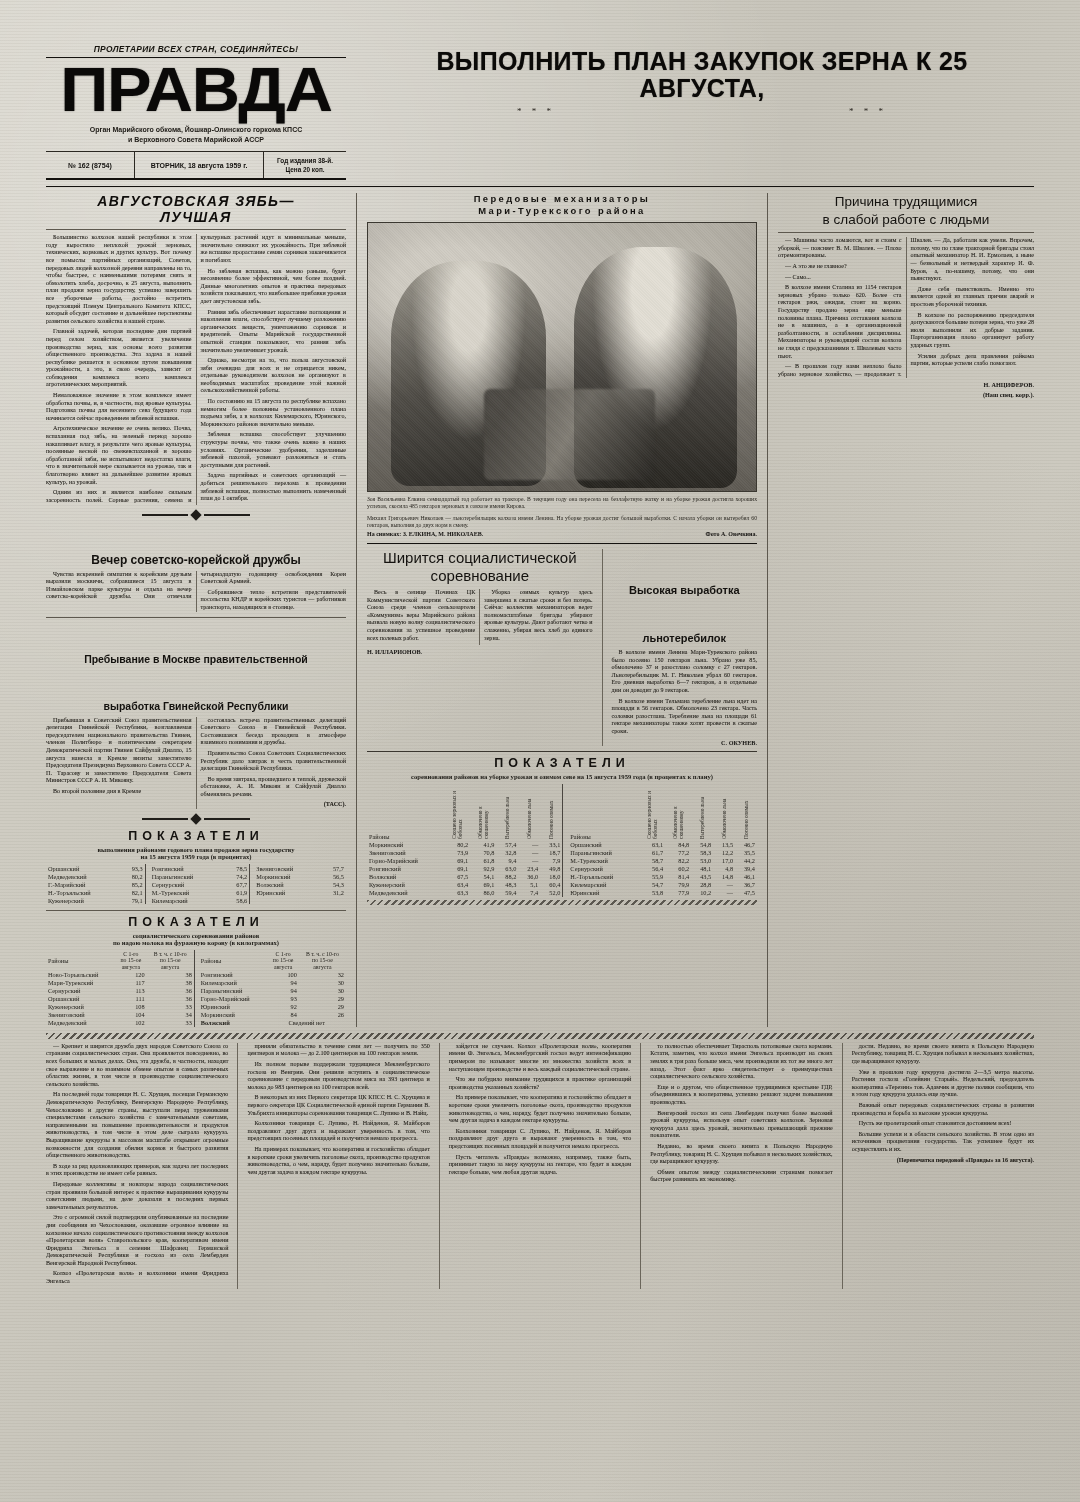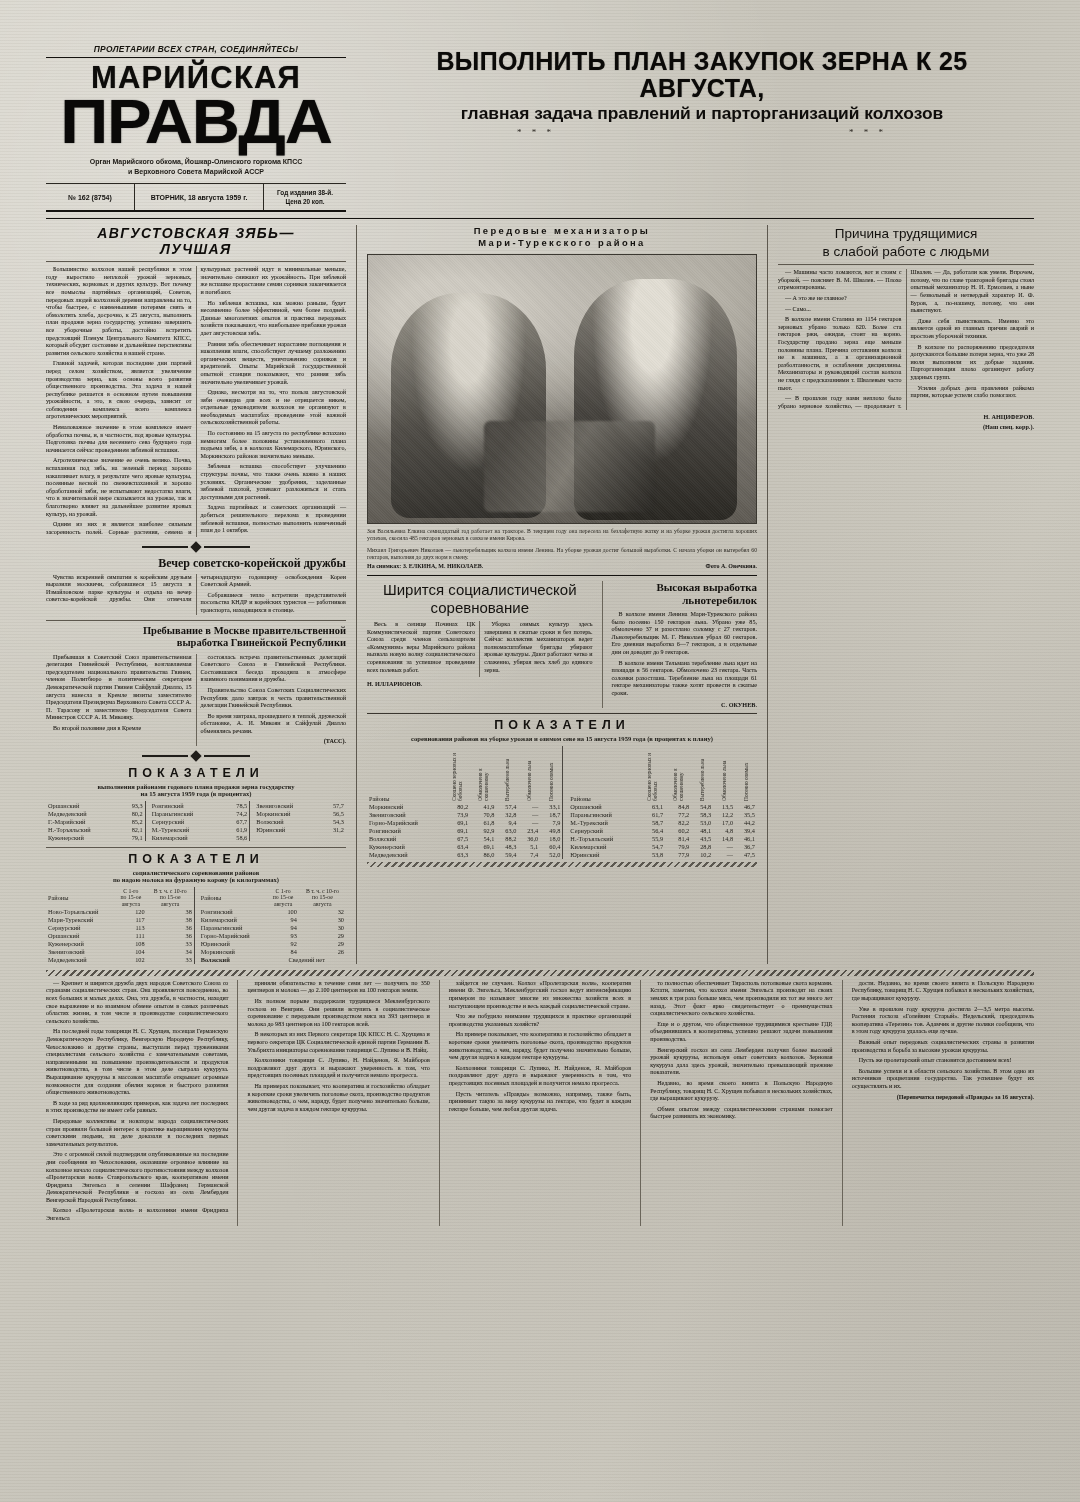--- a/index.html
+++ b/index.html
@@ -97,22 +97,22 @@
   }
   .art-head-lg{
     font-family:"Liberation Sans",sans-serif;font-weight:700;
     font-size:14px;line-height:16px;text-align:center;letter-spacing:1.4px;color:#0f0d0b;font-style:italic;
   }
   .art-head-md{
     font-family:"Liberation Sans",sans-serif;font-weight:400;
     font-size:15px;line-height:17.5px;text-align:center;color:#14120f;
   }
   .art-head-sm{
-    font-family:Liberation Serif, serif;font-weight:700;
-    font-size:10.5px;line-height:12.5px;text-align:right;color:#14120f;
+    font-family:Liberation Sans, sans-serif;font-weight:700;
+    font-size:10.5px;line-height:12.5px;text-align:center;color:#14120f;margin-top:35px;
   }
   .cols2{column-count:2;column-gap:9px;column-rule:.7px solid #6a655a;}
 
   
   .photo{
     height:268px;margin-top:5px;position:relative;overflow:hidden;
     background:linear-gradient(160deg,#8e8a80 0%,#6f6b62 30%,#55514a 62%,#75716a 100%);
     border:1px solid #3b3831;
   }
   .ph-sky{position:absolute;inset:0;background:
@@ -170,41 +170,39 @@
   .thead-c{font-size:5.8px;text-align:center;line-height:6.6px;font-weight:400;}
 </style>
 </head>
 <body>
 <div id="page">
 <div class="sheet">
 
 <div class="masthead">
   <div class="mast-left">
     <div class="slogan">ПРОЛЕТАРИИ ВСЕХ СТРАН, СОЕДИНЯЙТЕСЬ!</div>
-    <div class="mast-title">МАРИЙСКАЯ</div>
     <div class="mast-title2">ПРАВДА</div>
     <div class="mast-sub">
       <div>Орган Марийского обкома,  Йошкар-Олинского горкома КПСС</div>
       <div>и Верховного Совета  Марийской АССР</div>
     </div>
     <div class="mast-meta">
       <div class="mm-cell mm1">№ 162 (8754)</div>
       <div class="mm-cell mm2">ВТОРНИК, 18 августа 1959 г.</div>
       <div class="mm-cell mm3">
         <div>
           <div>Год издания 38-й.</div>
           <div>Цена 20 коп.</div>
         </div>
       </div>
     </div>
   </div>
 
   <div class="mast-right">
     <div class="head-1">ВЫПОЛНИТЬ ПЛАН ЗАКУПОК ЗЕРНА К 25 АВГУСТА,</div>
-    <div class="head-3">главная задача правлений и парторганизаций колхозов</div>
     <div class="stars">
       <span>* * *</span>
       <span>* * *</span>
     </div>
   </div>
 </div>
 
 <div class="band2">
 
   <div class="b2-left">

